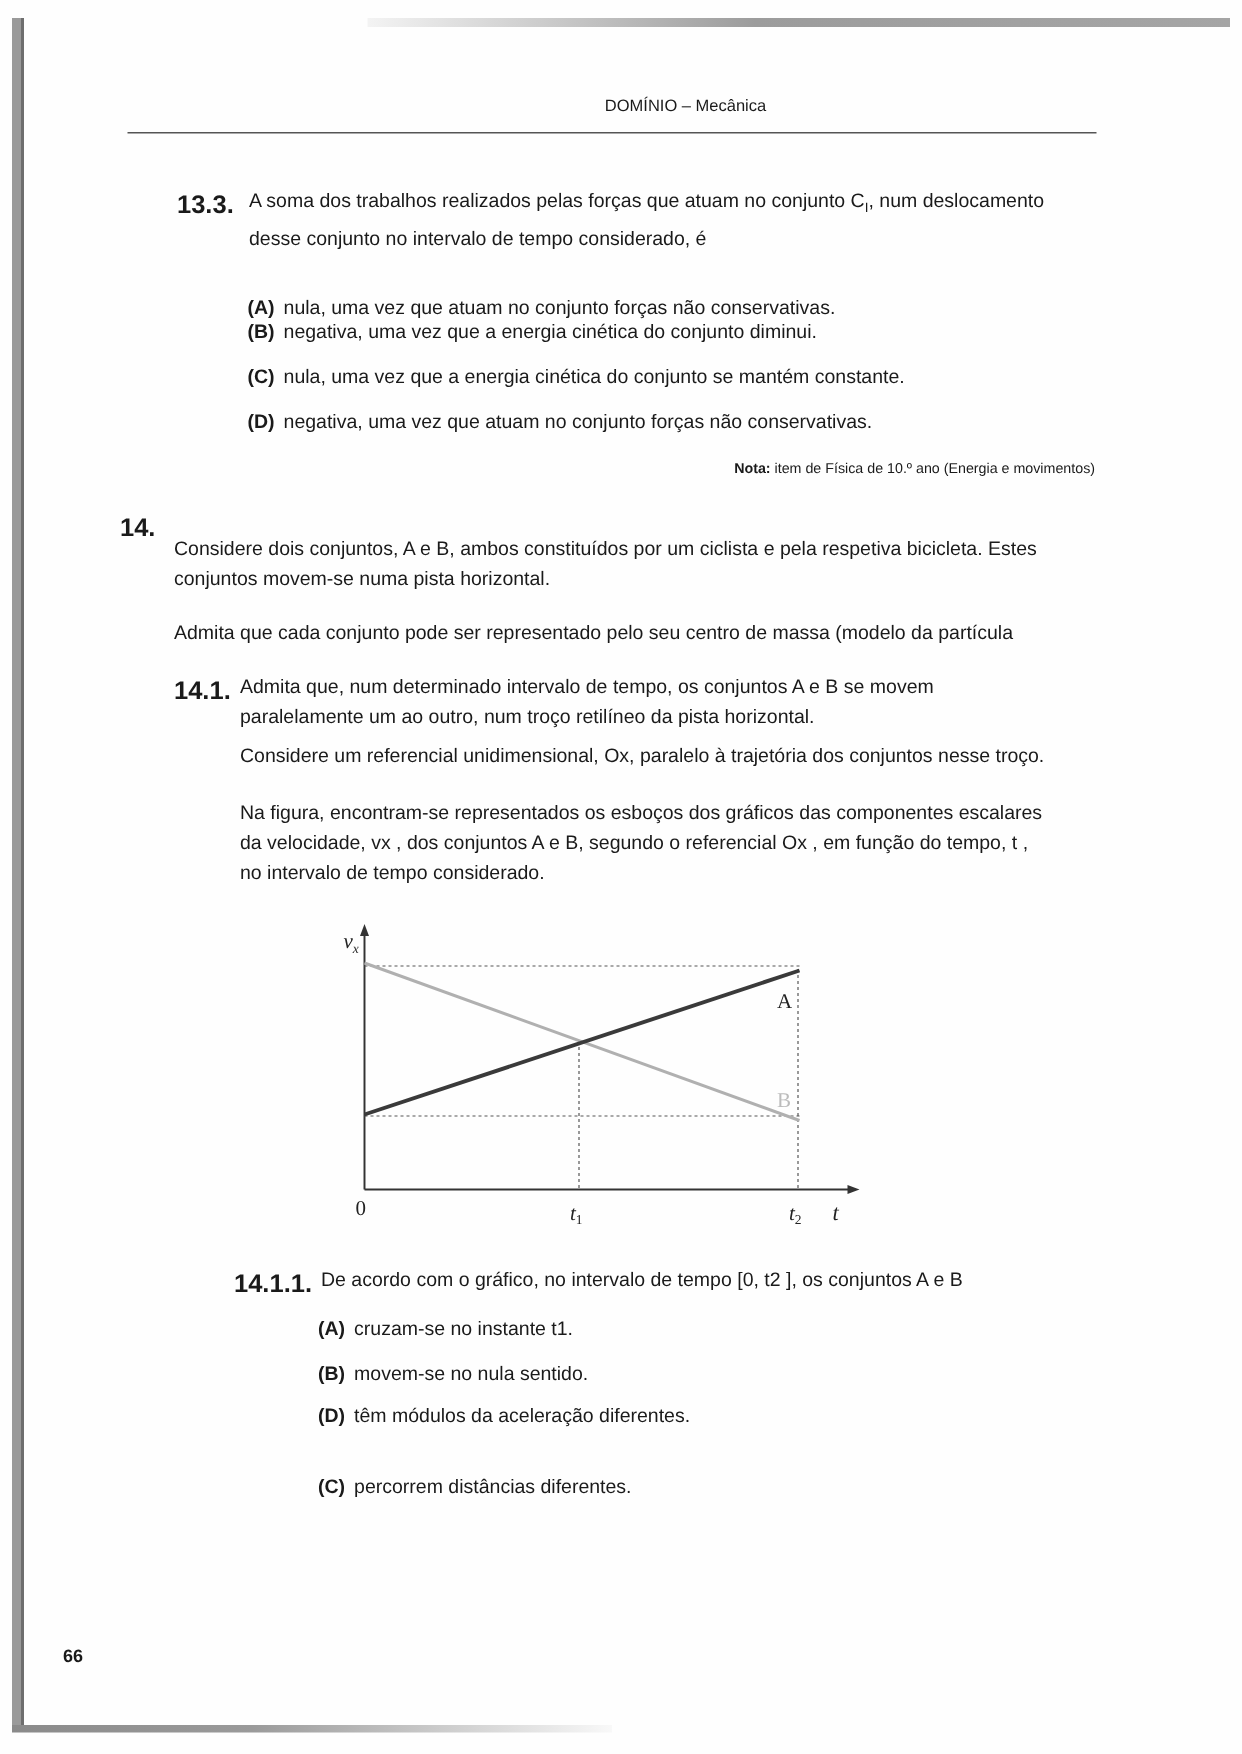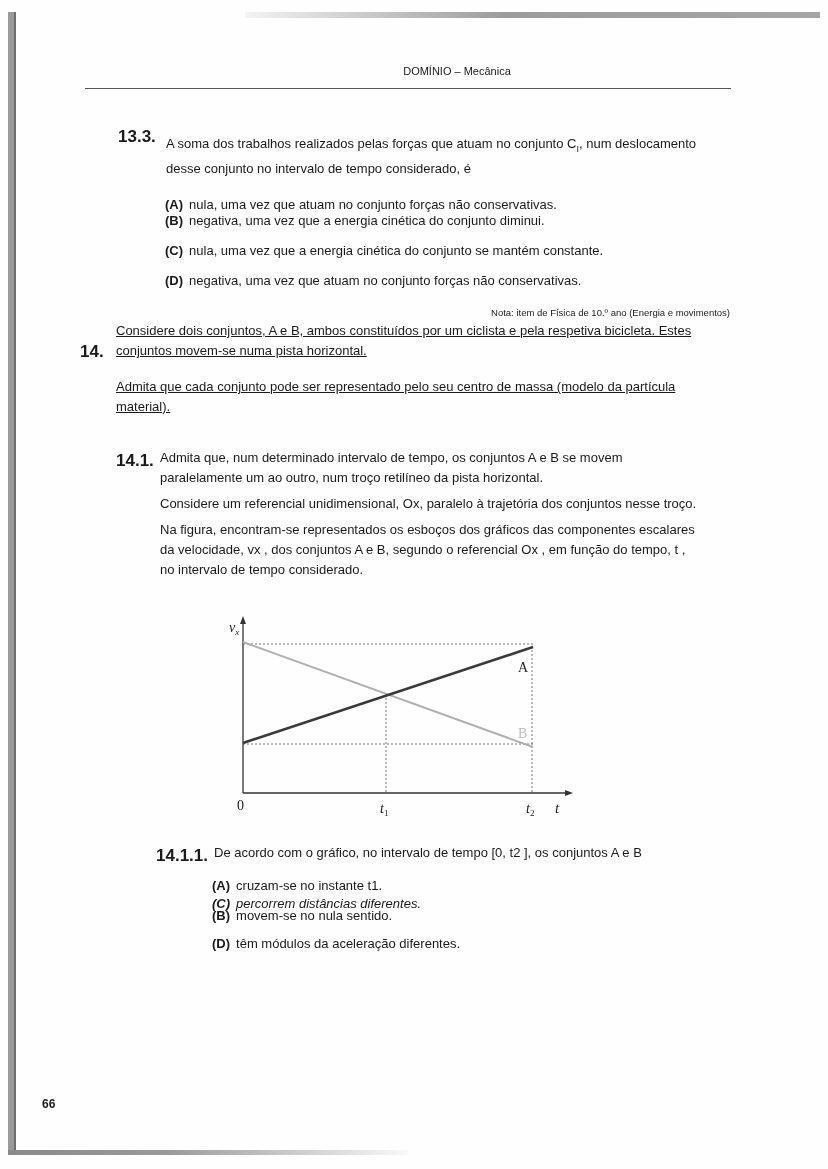--- a/index.html
+++ b/index.html
@@ -12,60 +12,59 @@
   .scan-bottom { position:absolute; left:8px; top:1150px; width:400px; height:5px;
                  background:linear-gradient(to right, #8a8a8a, #9a9a9a 40%, rgba(200,200,200,0.1)); }
   .abs { position:absolute; }
   .header-title { left:0; width:828px; top:65px; text-align:center; font-size:11px;padding-left:43px; }
   .header-rule { left:85px; top:88px; width:646px; height:1px; background:#555; }
   .num { font-weight:bold; font-size:17px; }
   .txt { font-size:13px; line-height:20px; }
   .opt { font-size:13px; }
   .opt b { font-weight:bold; margin-right:6px; }
   .nota { font-size:9.5px; right:98px; top:307px; }
-  .nota b { font-weight:normal; }
+  .nota b { font-weight:bold; }
   .pagenum { left:42px; top:1097px; font-size:12px; font-weight:bold; }
   svg text { font-family:"Liberation Serif", serif; }
 </style>
 </head>
 <body>
 
 <div class="scan-left"></div>
 <div class="scan-left-inner"></div>
 <div class="scan-top"></div>
 <div class="scan-bottom"></div>
 
 <div class="abs header-title">DOMÍNIO – Mecânica</div>
 <div class="abs header-rule"></div>
 
 <div class="abs num" style="left:118px;top:127px;">13.3.</div>
-<div class="abs txt" style="left:166px;top:124px;margin-top:10px;">
+<div class="abs txt" style="left:166px;top:124px;">
   <div><span>A soma dos trabalhos realizados pelas forças que atuam no conjunto C</span><sub style="font-size:9px">I</sub><span>, num deslocamento</span></div>
   <div>desse conjunto no intervalo de tempo considerado, é</div>
 </div>
 <div class="abs opt" style="left:165px;top:197px;"><b>(A)</b><span>nula, uma vez que atuam no conjunto forças não conservativas.</span></div>
 <div class="abs opt" style="left:165px;top:213px;"><b>(B)</b><span>negativa, uma vez que a energia cinética do conjunto diminui.</span></div>
 <div class="abs opt" style="left:165px;top:243px;"><b>(C)</b><span>nula, uma vez que a energia cinética do conjunto se mantém constante.</span></div>
 <div class="abs opt" style="left:165px;top:273px;"><b>(D)</b><span>negativa, uma vez que atuam no conjunto forças não conservativas.</span></div>
 <div class="abs nota"><b>Nota:</b> <span>item de Física de 10.º ano (Energia e movimentos)</span></div>
 
 <div class="abs num" style="left:80px;top:342px;">14.</div>
-<div class="abs txt" style="left:116px;top:321px;width:620px;text-decoration:underline;">
+<div class="abs txt" style="left:116px;top:356px;width:620px;">
   <div>Considere dois conjuntos, A e B, ambos constituídos por um ciclista e pela respetiva bicicleta. Estes</div>
   <div>conjuntos movem-se numa pista horizontal.</div>
   <div style="margin-top:16px">Admita que cada conjunto pode ser representado pelo seu centro de massa (modelo da partícula</div>
-  <div>material).</div>
 </div>
 
 <div class="abs num" style="left:116px;top:451px;">14.1.</div>
 <div class="abs txt" style="left:160px;top:448px;width:580px;">
   <div>Admita que, num determinado intervalo de tempo, os conjuntos A e B se movem</div>
   <div>paralelamente um ao outro, num troço retilíneo da pista horizontal.</div>
   <div style="margin-top:6px">Considere um referencial unidimensional, Ox, paralelo à trajetória dos conjuntos nesse troço.</div>
-  <div style="margin-top:6px">Na figura, encontram-se representados os esboços dos gráficos das componentes escalares</div>
+  <div style="margin-top:18px">Na figura, encontram-se representados os esboços dos gráficos das componentes escalares</div>
   <div>da velocidade, vx , dos conjuntos A e B, segundo o referencial Ox , em função do tempo, t ,</div>
   <div>no intervalo de tempo considerado.</div>
 </div>
 
 <svg class="abs" style="left:215px;top:610px;" width="370" height="220">
 
   <line x1="28" y1="12" x2="28" y2="183" stroke="#333" stroke-width="1.3"></line>
   <polygon points="28,6 25,14 31,14" fill="#333"></polygon>
   <line x1="28" y1="183" x2="352" y2="183" stroke="#333" stroke-width="1.3"></line>
   <polygon points="358,183 350,180 350,186" fill="#333"></polygon>
@@ -85,16 +84,16 @@
   <text x="22" y="200" font-size="14" fill="#222">0</text>
   <text x="165" y="203" font-size="14" font-style="italic" fill="#222">t<tspan font-size="9" dy="3" font-style="normal">1</tspan></text>
   <text x="311" y="203" font-size="14" font-style="italic" fill="#222">t<tspan font-size="9" dy="3" font-style="normal">2</tspan></text>
   <text x="340" y="203" font-size="15" font-style="italic" fill="#222">t</text>
 </svg>
 
 <div class="abs num" style="left:156px;top:846px;">14.1.1.</div>
 <div class="abs txt" style="left:214px;top:843px;">De acordo com o gráfico, no intervalo de tempo [0, t2 ], os conjuntos A e B</div>
 <div class="abs opt" style="left:212px;top:878px;"><b>(A)</b><span>cruzam-se no instante t1.</span></div>
 <div class="abs opt" style="left:212px;top:908px;"><b>(B)</b><span>movem-se no nula sentido.</span></div>
-<div class="abs opt" style="left:212px;top:896px;font-style:italic;"><b>(C)</b><span>percorrem distâncias diferentes.</span></div>
+<div class="abs opt" style="left:212px;top:983px;"><b>(C)</b><span>percorrem distâncias diferentes.</span></div>
 <div class="abs opt" style="left:212px;top:936px;"><b>(D)</b><span>têm módulos da aceleração diferentes.</span></div>
 
 <div class="abs pagenum">66</div>
 
 </body></html>

